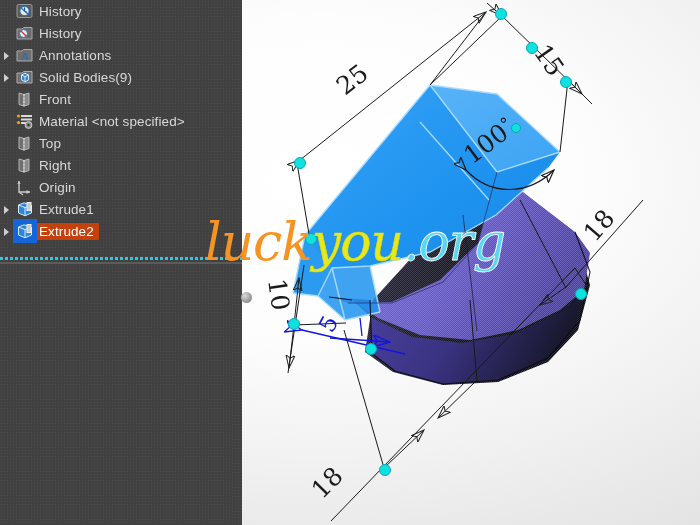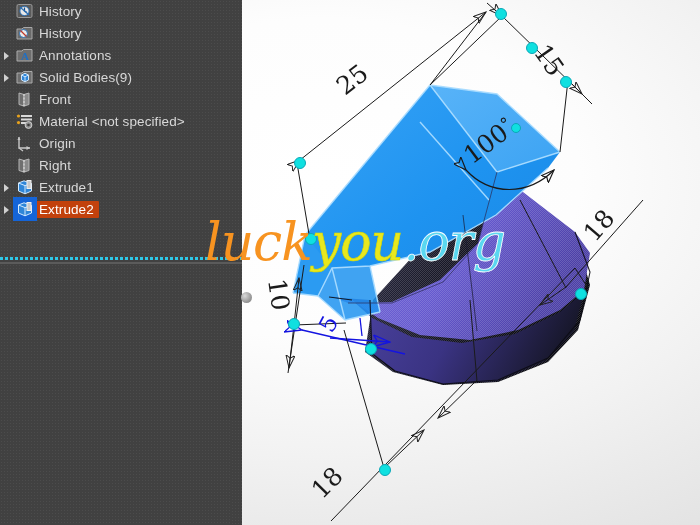--- a/index.html
+++ b/index.html
@@ -327,40 +327,51 @@
             <circle cx="12.5" cy="12" r="3.4" fill="#8c8c8c" stroke="#d0d0d0"></circle>
             <circle cx="12.5" cy="12" r="1.3" fill="#3a3a3a"></circle>
           </svg>
         </div>
         <span class="tlabel">Material &lt;not specified&gt;</span>
       </div>
       <div class="tree-row">
         <div class="tw"></div>
         <div class="ticon">
           <svg width="18" height="17" viewBox="0 0 18 17" xmlns="http://www.w3.org/2000/svg">
+            <path d="M3 2 L8 3.5 L8 15 L3 13.5 Z" fill="#6f6f6f" stroke="#b6b6b6"></path>
+            <path d="M8 3.5 L13 2 L13 13.5 L8 15 Z" fill="#8a8a8a" stroke="#b6b6b6"></path>
+            <path d="M8 3 L8 15.5" stroke="#e0e0e0" stroke-dasharray="2 1.5"></path>
+          </svg>
+        </div>
+        <span class="tlabel">Top</span>
+      </div>
+      <div class="tree-row">
+        <div class="tw"></div>
+        <div class="ticon">
+          <svg width="18" height="17" viewBox="0 0 18 17" xmlns="http://www.w3.org/2000/svg">
+            <path d="M3 2 L8 3.5 L8 15 L3 13.5 Z" fill="#6f6f6f" stroke="#b6b6b6"></path>
+            <path d="M8 3.5 L13 2 L13 13.5 L8 15 Z" fill="#8a8a8a" stroke="#b6b6b6"></path>
+            <path d="M8 3 L8 15.5" stroke="#e0e0e0" stroke-dasharray="2 1.5"></path>
+          </svg>
+        </div>
+        <span class="tlabel">Right</span>
+      </div>
+      <div class="tree-row">
+        <div class="tw"></div>
+        <div class="ticon">
+          <svg width="18" height="17" viewBox="0 0 18 17" xmlns="http://www.w3.org/2000/svg">
             <path d="M3 2 L3 13 L14 13" stroke="#c8c8c8" stroke-width="1.4" fill="none"></path>
             <path d="M14 13 L10.5 11 L10.5 15 Z" fill="#c8c8c8"></path>
             <path d="M3 2 L1.4 5 L4.6 5 Z" fill="#c8c8c8"></path>
             <path d="M3 13 L7 16" stroke="#c8c8c8" stroke-width="1.2"></path>
           </svg>
         </div>
         <span class="tlabel">Origin</span>
       </div>
       <div class="tree-row">
-        <div class="tw"></div>
-        <div class="ticon">
-          <svg width="18" height="17" viewBox="0 0 18 17" xmlns="http://www.w3.org/2000/svg">
-            <path d="M3 2 L8 3.5 L8 15 L3 13.5 Z" fill="#6f6f6f" stroke="#b6b6b6"></path>
-            <path d="M8 3.5 L13 2 L13 13.5 L8 15 Z" fill="#8a8a8a" stroke="#b6b6b6"></path>
-            <path d="M8 3 L8 15.5" stroke="#e0e0e0" stroke-dasharray="2 1.5"></path>
-          </svg>
-        </div>
-        <span class="tlabel">Right</span>
-      </div>
-      <div class="tree-row">
         <div class="tw has"></div>
         <div class="ticon">
           <svg width="18" height="17" viewBox="0 0 18 17" xmlns="http://www.w3.org/2000/svg">
             <path d="M2.5 4 L8 1.8 L15.5 4.6 L15.5 12 L9 14.8 L2.5 12 Z" fill="#2f86d8" stroke="#d4eaff"></path>
             <path d="M2.5 4 L9 6.6 L15.5 4.6 M9 6.6 L9 14.8" stroke="#d4eaff" fill="none"></path>
             <rect x="11" y="1.5" width="4" height="8" fill="#c9c9c9" stroke="#efefef"></rect>
           </svg>
         </div>
         <span class="tlabel">Extrude1</span>
       </div>

